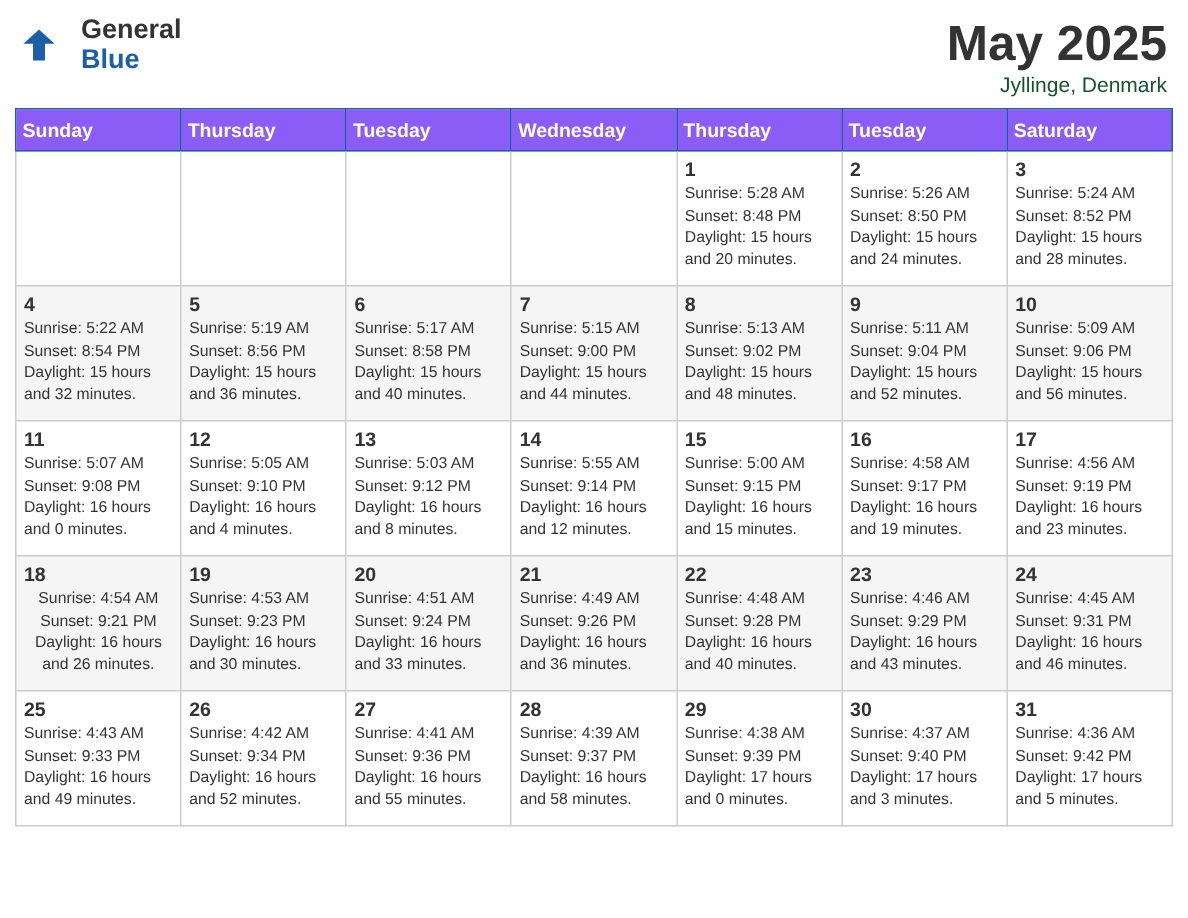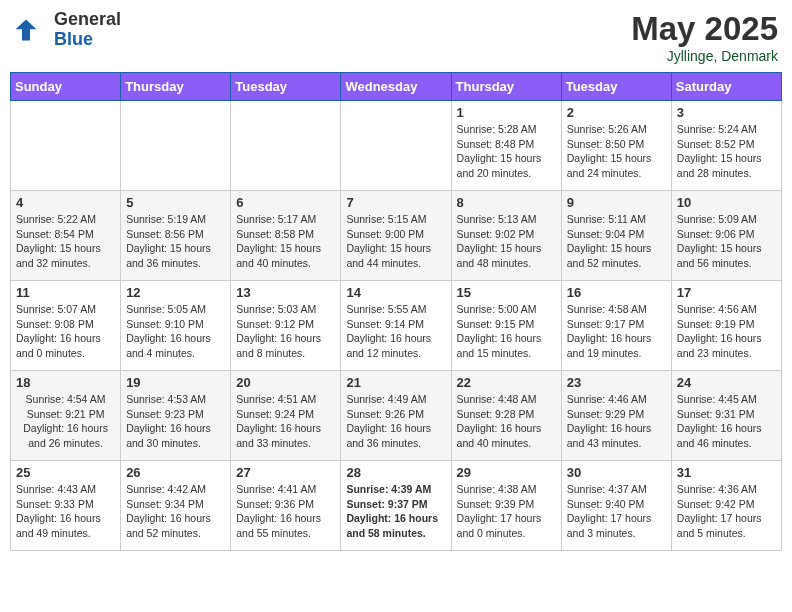--- a/index.html
+++ b/index.html
@@ -325,21 +325,21 @@
         </td>
         <td>
           <div class="day-number">27</div>
           <div class="day-info" style="white-space: pre-line;">Sunrise: 4:41 AM
 Sunset: 9:36 PM
 Daylight: 16 hours
 and 55 minutes.</div>
         </td>
         <td>
           <div class="day-number">28</div>
-          <div class="day-info" style="white-space: pre-line; font-weight: bold;">Sunrise: 4:39 AM
+          <div class="day-info" style="white-space: pre-line;">Sunrise: 4:39 AM
 Sunset: 9:37 PM
 Daylight: 16 hours
 and 58 minutes.</div>
         </td>
         <td>
           <div class="day-number">29</div>
           <div class="day-info" style="white-space: pre-line;">Sunrise: 4:38 AM
 Sunset: 9:39 PM
 Daylight: 17 hours
 and 0 minutes.</div>

